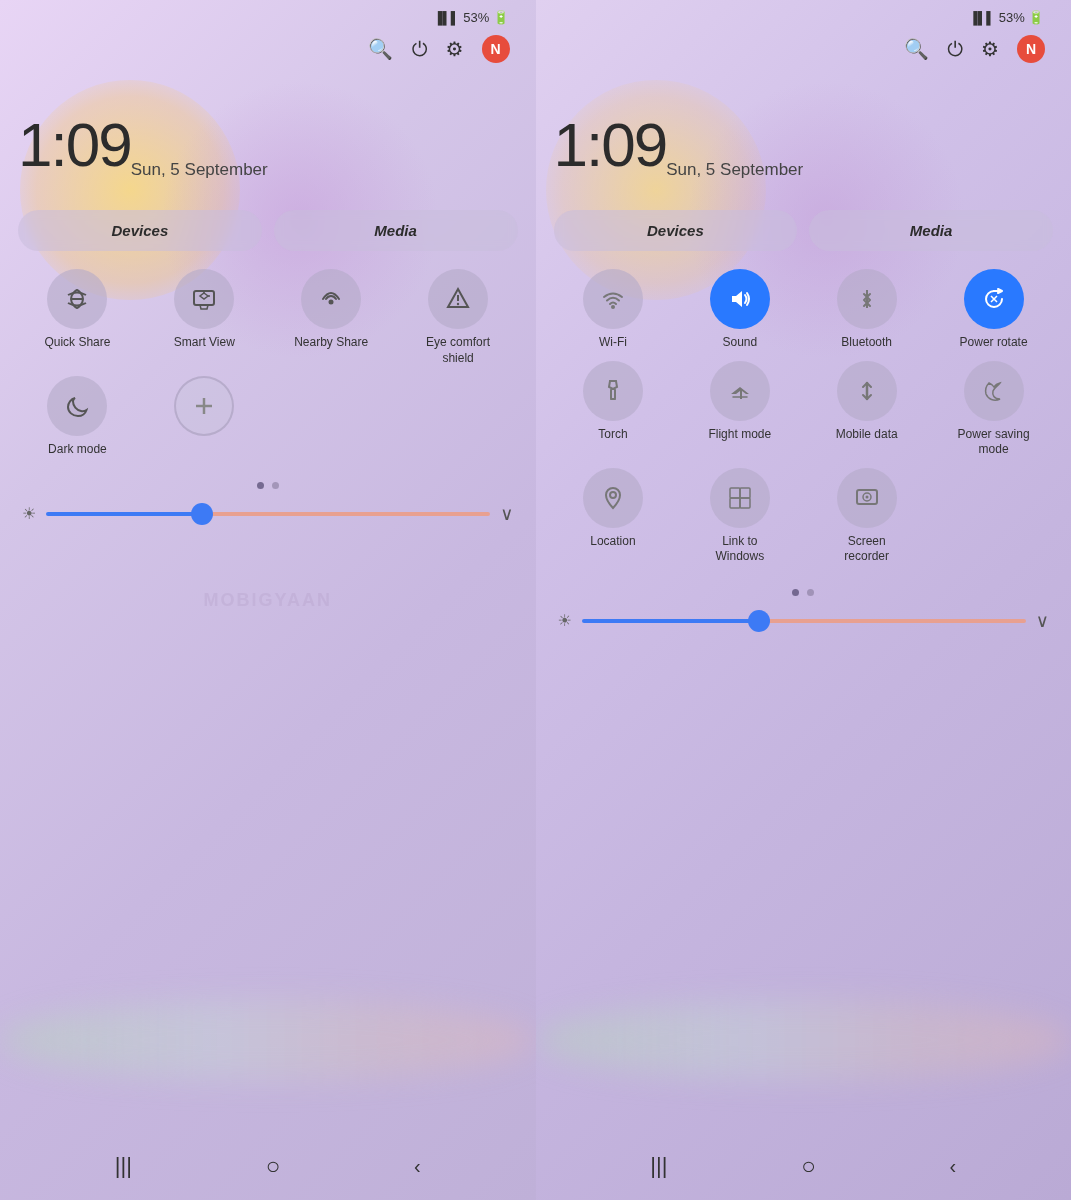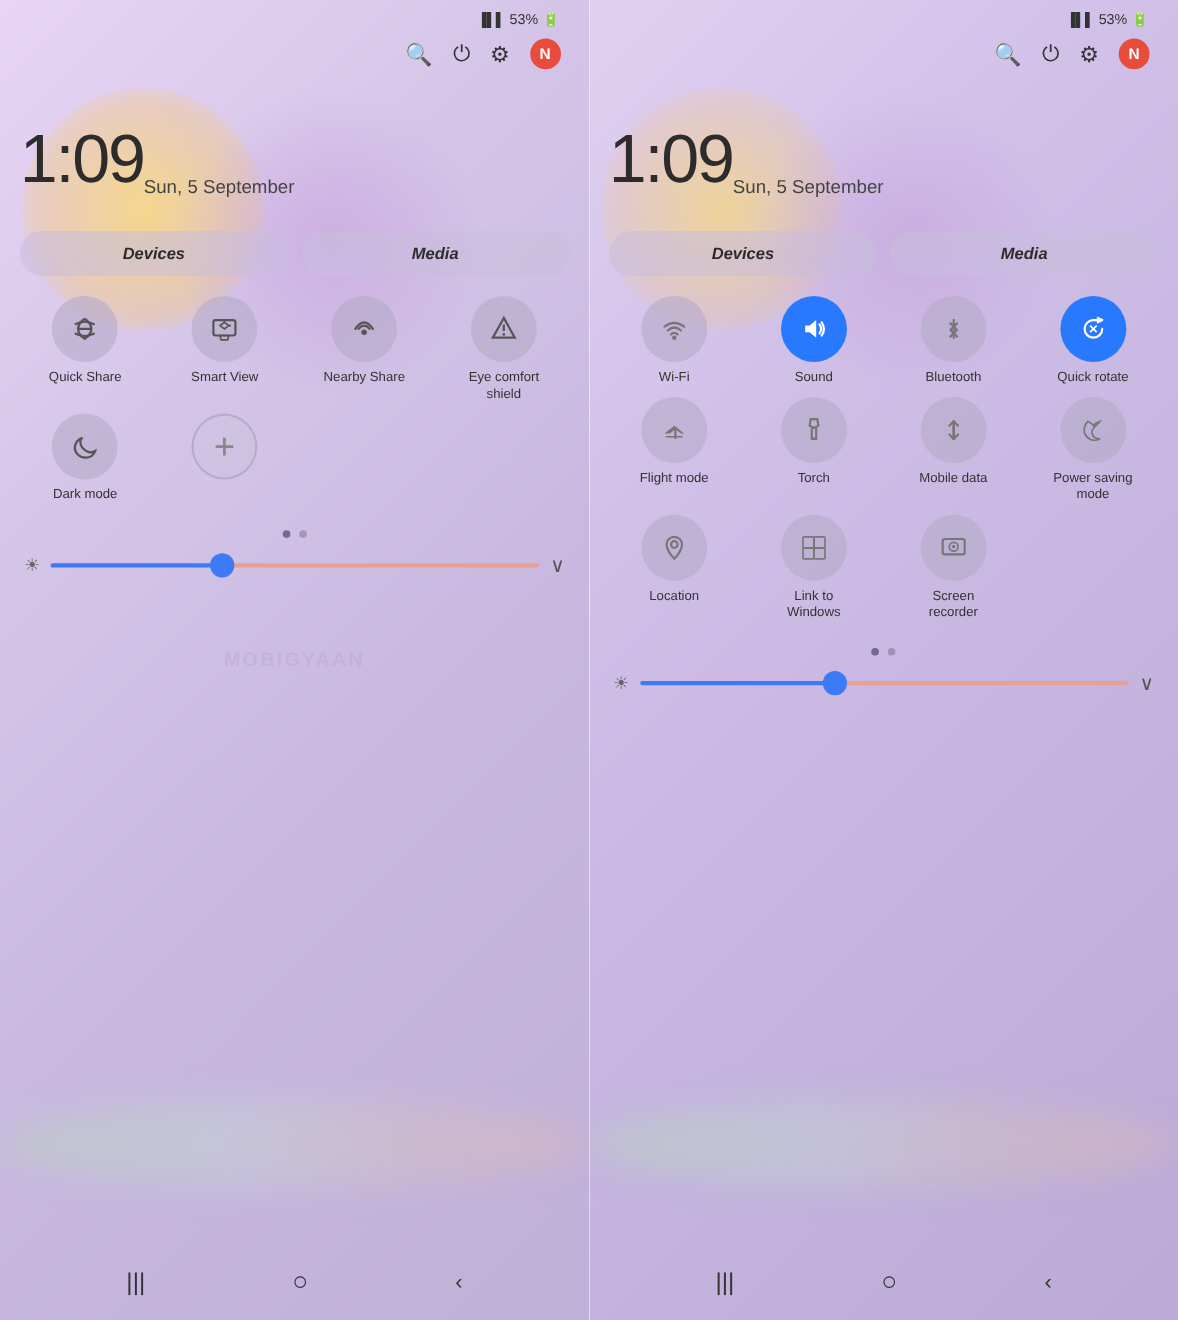--- a/index.html
+++ b/index.html
@@ -446,42 +446,42 @@
 
       <div class="qs-item">
         <div class="qs-icon-wrap qs-icon-blue">
           <svg width="28" height="28" viewBox="0 0 28 28" fill="none">
               <path d="M22 14 C22 18.4 18.4 22 14 22 C9.6 22 6 18.4 6 14 C6 9.6 9.6 6 14 6" stroke="white" stroke-width="2" fill="none" stroke-linecap="round"></path>
               <path d="M18 4 L22 6 L18 8" stroke="white" stroke-width="2" fill="none" stroke-linecap="round" stroke-linejoin="round"></path>
               <path d="M14 6 L20 6" stroke="white" stroke-width="2" stroke-linecap="round"></path>
               <path d="M11 11 L17 17 M17 11 L11 17" stroke="white" stroke-width="1.5"></path>
             </svg>
         </div>
-        <span class="qs-label">Quick rotate</span>
-      </div>
-
-      <div class="qs-item">
-        <div class="qs-icon-wrap qs-icon-gray">
-          <svg width="28" height="28" viewBox="0 0 28 28" fill="none">
-              <path d="M5 17 L14 10 L23 17 L20 17 L16 14 L16 22 L14 22 L14 14 L10 17 Z" fill="#777"></path>
-              <path d="M7 20 L21 20" stroke="#777" stroke-width="1.5" stroke-linecap="round"></path>
-            </svg>
-        </div>
-        <span class="qs-label">Flight mode</span>
+        <span class="qs-label">Power rotate</span>
       </div>
 
       <div class="qs-item">
         <div class="qs-icon-wrap qs-icon-gray">
           <svg width="28" height="28" viewBox="0 0 28 28" fill="none">
               <path d="M11 4 L17 4 L18 10 L14 12 L10 10 Z" stroke="#777" stroke-width="2" fill="none"></path>
               <rect x="12" y="12" width="4" height="10" rx="1" stroke="#777" stroke-width="2" fill="none"></rect>
               <path d="M12 22 L16 22" stroke="#777" stroke-width="2" stroke-linecap="round"></path>
             </svg>
         </div>
         <span class="qs-label">Torch</span>
+      </div>
+
+      <div class="qs-item">
+        <div class="qs-icon-wrap qs-icon-gray">
+          <svg width="28" height="28" viewBox="0 0 28 28" fill="none">
+              <path d="M5 17 L14 10 L23 17 L20 17 L16 14 L16 22 L14 22 L14 14 L10 17 Z" fill="#777"></path>
+              <path d="M7 20 L21 20" stroke="#777" stroke-width="1.5" stroke-linecap="round"></path>
+            </svg>
+        </div>
+        <span class="qs-label">Flight mode</span>
       </div>
 
       <div class="qs-item">
         <div class="qs-icon-wrap qs-icon-gray">
           <svg width="28" height="28" viewBox="0 0 28 28" fill="none">
               <path d="M14 6 L14 22" stroke="#777" stroke-width="2.5" stroke-linecap="round"></path>
               <path d="M10 10 L14 6 L18 10" stroke="#777" stroke-width="2" fill="none" stroke-linecap="round" stroke-linejoin="round"></path>
               <path d="M10 18 L14 22 L18 18" stroke="#777" stroke-width="2" fill="none" stroke-linecap="round" stroke-linejoin="round"></path>
             </svg>
         </div>

